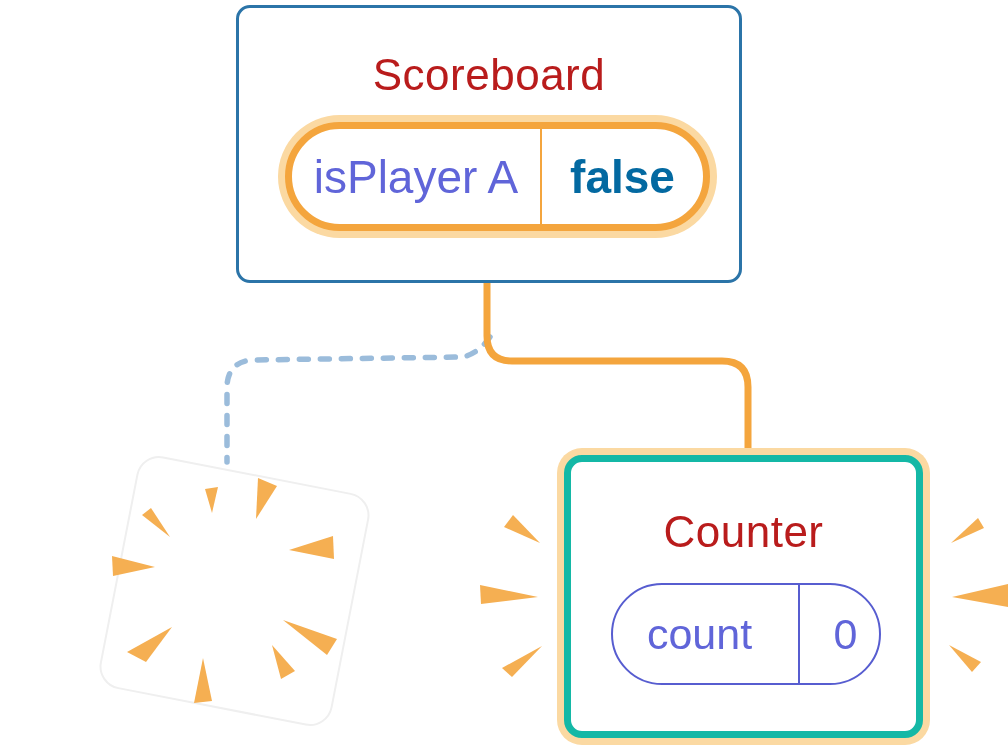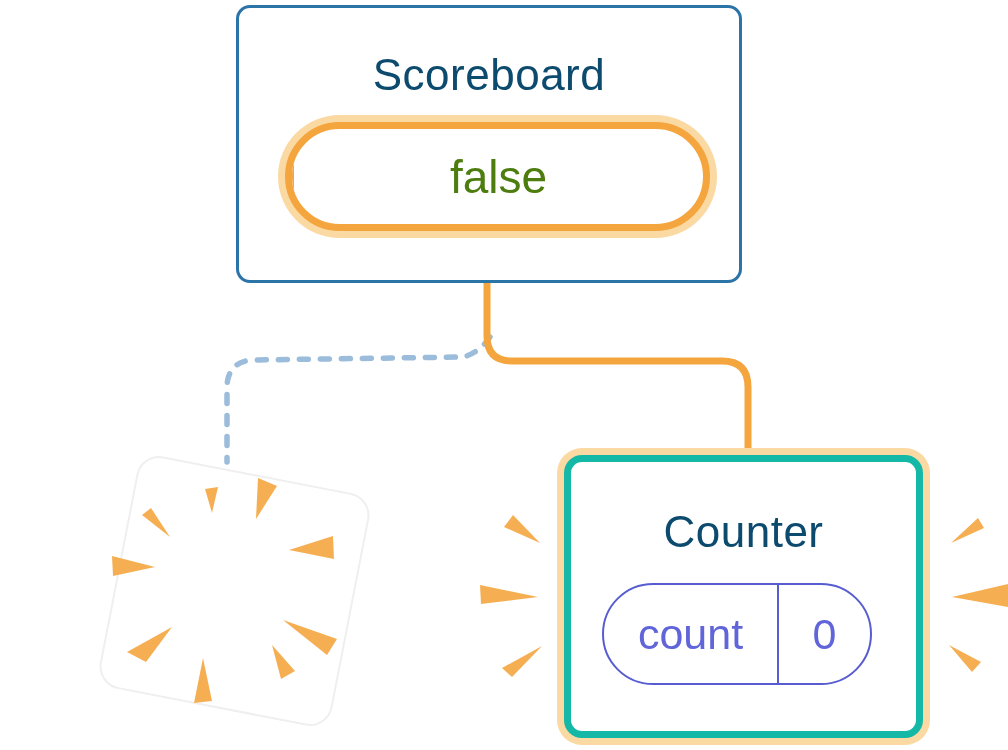--- a/index.html
+++ b/index.html
@@ -6,21 +6,21 @@
   .canvas{
     position:relative;width:1008px;height:750px;background:#ffffff;
     font-family:"Liberation Sans","DejaVu Sans",sans-serif;
   }
   .wires{position:absolute;left:0;top:0;z-index:1;}
   .node{
     position:absolute;background:#ffffff;border:3px solid #2B74A8;
     border-radius:14px;z-index:2;box-sizing:border-box;
   }
   .node-title{
-    text-align:center;color:#0c4a6e;font-size:44px;font-weight:500;
+    text-align:center;color:#b91c1c;font-size:44px;font-weight:500;
     letter-spacing:0.5px;line-height:1;
   }
   .node.scoreboard{left:236px;top:5px;width:506px;height:278px;border-color:#2B74A8;}
   .node.scoreboard .node-title{margin-top:45px;}
   .node.counter{
     left:564px;top:455px;width:359px;height:283px;
     border:7px solid #14b8a6;border-radius:18px;
     box-shadow:0 0 0 7px #FBD9A2;
   }
   .node.counter .node-title{margin-top:48px;}
@@ -32,25 +32,26 @@
   .state-pill .cell{
     display:flex;align-items:center;justify-content:center;
     color:#6065D9;font-size:46px;line-height:1;
   }
   .pill-orange{
     left:46px;top:114px;width:411px;height:95px;
     border:7px solid #F4A53D;box-shadow:0 0 0 7px #FBD9A2;padding:0;
   }
   .pill-orange .cell-label{width:248px;}
   .pill-orange .divider{width:2px;background:#F4A53D;}
-  .pill-orange .cell-value{flex:1;font-weight:400;color:#4d7c0f;}
+  .pill-orange .cell-value{flex:1;font-weight:700;color:#0369a1;}
 
   .pill-purple{
-    left:31px;top:121px;width:266px;height:98px;
+    left:40px;top:121px;width:266px;height:98px;
     border:2px solid #575DD0;
+    gap:12px;
   }
   .pill-purple .cell{font-size:43px;}
   .pill-purple .cell-label{width:173px;}
   .pill-purple .divider{width:2px;background:#575DD0;}
   .pill-purple .cell-value{flex:1;}
 </style>
 </head>
 <body>
 
 <div class="canvas">
@@ -90,20 +91,21 @@
 
     <g fill="#F5AF52">
       <path d="M 700 101 Q 703 114 717 117 Q 703 120 700 133 Q 697 120 683 117 Q 697 114 700 101 Z"></path>
       <path d="M 715 132 Q 717 141 725 143 Q 717 145 715 154 Q 713 145 705 143 Q 713 141 715 132 Z"></path>
     </g>
   </svg>
 
   <div class="node scoreboard">
     <div class="node-title">Scoreboard</div>
     <div class="state-pill pill-orange">
+      <div class="cell cell-label">isPlayer A</div>
       <div class="divider"></div>
       <div class="cell cell-value">false</div>
     </div>
   </div>
 
   <div class="node counter">
     <div class="node-title">Counter</div>
     <div class="state-pill pill-purple">
       <div class="cell cell-label">count</div>
       <div class="divider"></div>

